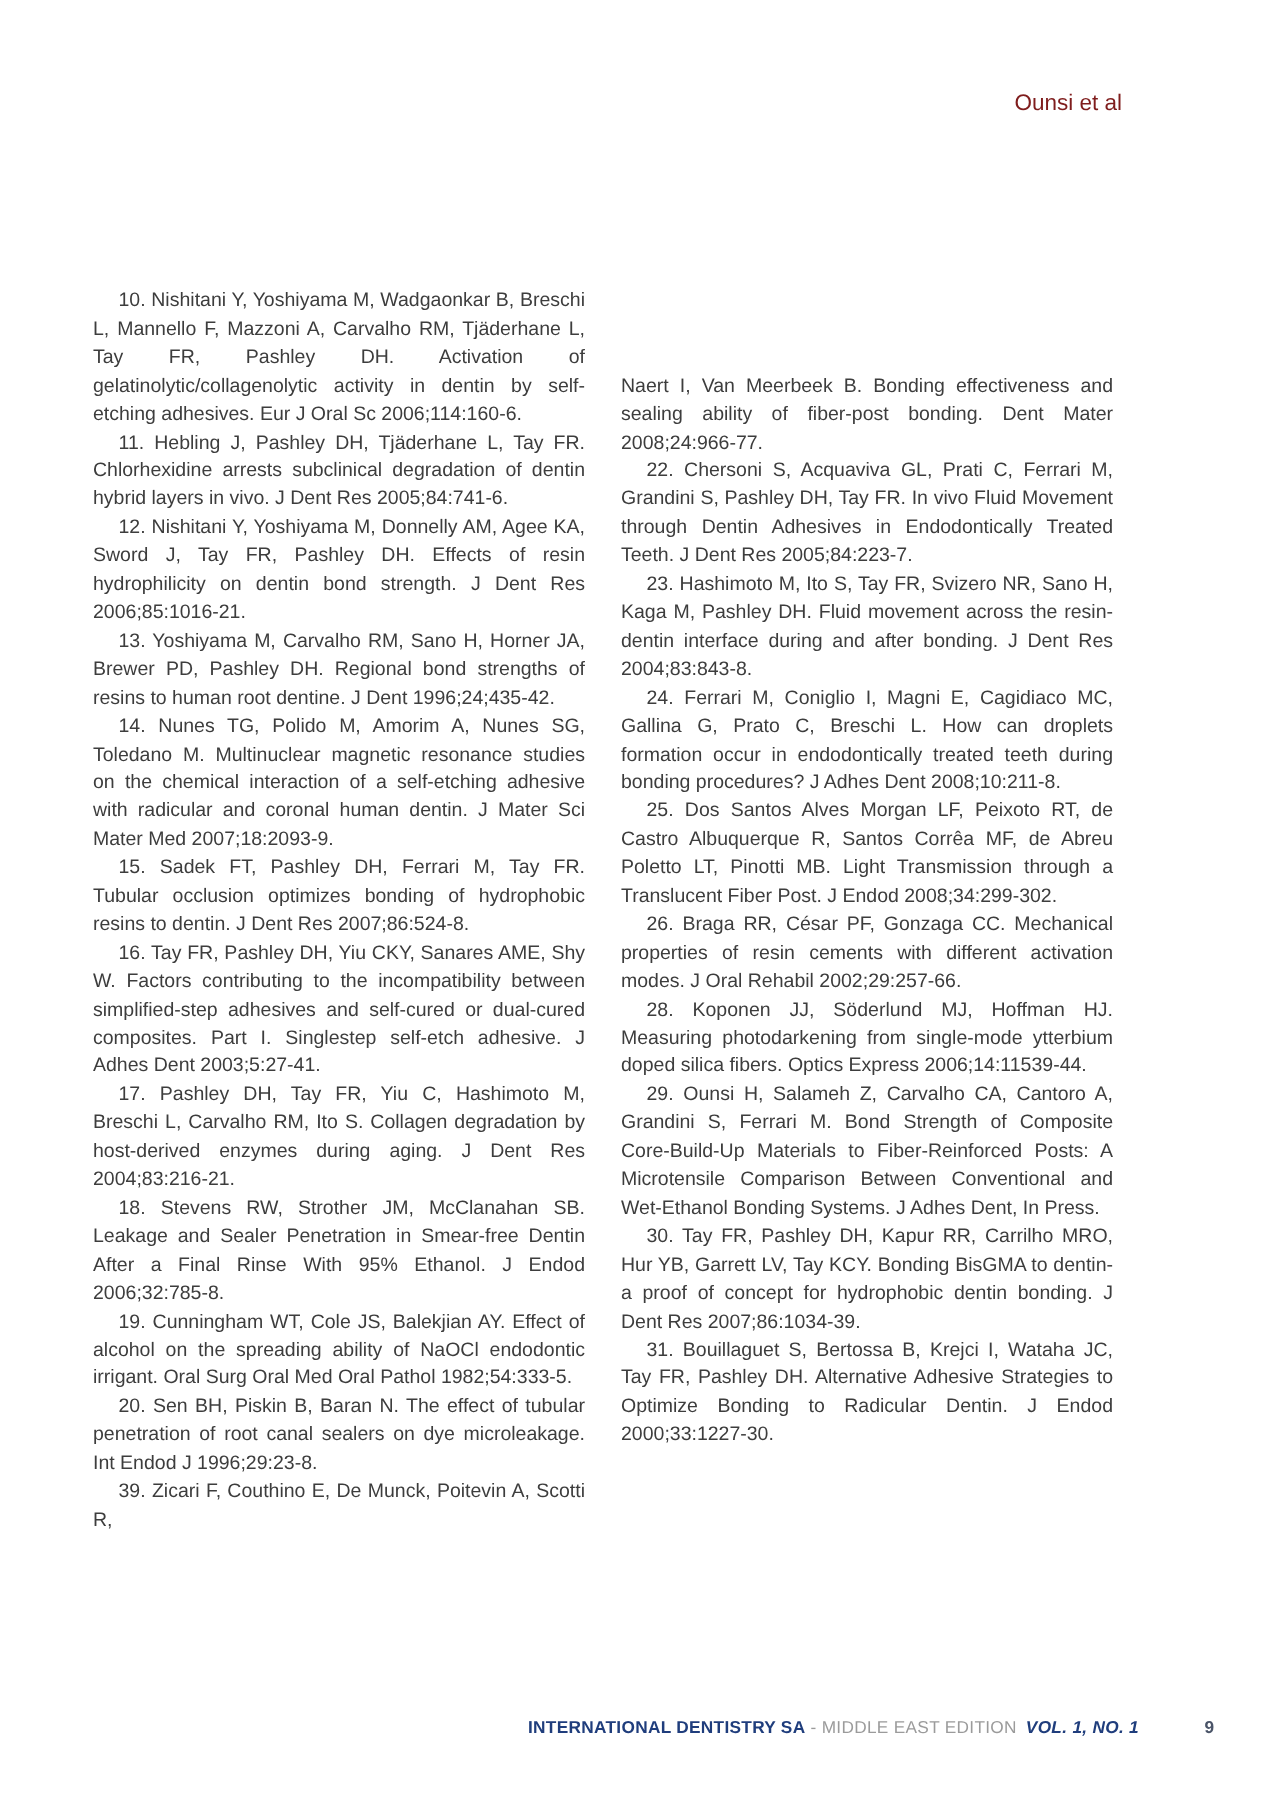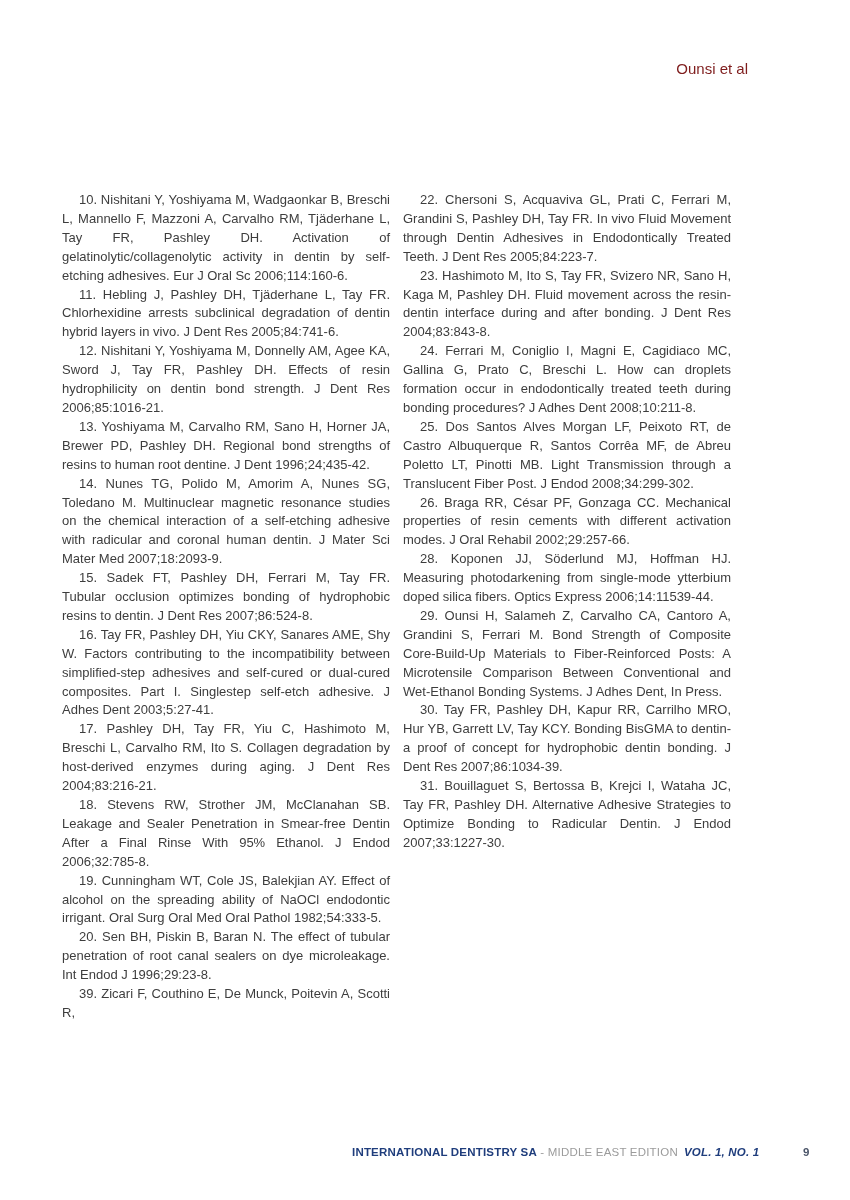--- a/index.html
+++ b/index.html
@@ -22,24 +22,25 @@
     text-align: right;
     font-size: 15px;
     color: #7f1d1d;
   }
   .refs-wrap {
     position: absolute;
     left: 62px;
     top: 191px;
     width: 684px;
     display: flex;
-    gap: 13px;
+    gap: 24px;
     color: #3d3d3d;
     font-size: 13px;
     line-height: 18.9px;
+    align-items: center;
   }
   .col {
     width: 328px;
     text-align: justify;
   }
   p.ref {
     margin: 0;
     padding: 0;
     text-indent: 17px;
   }
@@ -90,29 +91,30 @@
       <p class="ref">14. Nunes TG, Polido M, Amorim A, Nunes SG, Toledano M. Multinuclear magnetic resonance studies on the chemical interaction of a self-etching adhesive with radicular and coronal human dentin. J Mater Sci Mater Med 2007;18:2093-9.</p>
       <p class="ref">15. Sadek FT, Pashley DH, Ferrari M, Tay FR. Tubular occlusion optimizes bonding of hydrophobic resins to dentin. J Dent Res 2007;86:524-8.</p>
       <p class="ref">16. Tay FR, Pashley DH, Yiu CKY, Sanares AME, Shy W. Factors contributing to the incompatibility between simplified-step adhesives and self-cured or dual-cured composites. Part I. Singlestep self-etch adhesive. J Adhes Dent 2003;5:27-41.</p>
       <p class="ref">17. Pashley DH, Tay FR, Yiu C, Hashimoto M, Breschi L, Carvalho RM, Ito S. Collagen degradation by host-derived enzymes during aging. J Dent Res 2004;83:216-21.</p>
       <p class="ref">18. Stevens RW, Strother JM, McClanahan SB. Leakage and Sealer Penetration in Smear-free Dentin After a Final Rinse With 95% Ethanol. J Endod 2006;32:785-8.</p>
       <p class="ref">19. Cunningham WT, Cole JS, Balekjian AY. Effect of alcohol on the spreading ability of NaOCl endodontic irrigant. Oral Surg Oral Med Oral Pathol 1982;54:333-5.</p>
       <p class="ref">20. Sen BH, Piskin B, Baran N. The effect of tubular penetration of root canal sealers on dye microleakage. Int Endod J 1996;29:23-8.</p>
       <p class="ref split-end">39. Zicari F, Couthino E, De Munck, Poitevin A, Scotti R,</p>
     </div>
   <div class="col">
+      <p class="ref cont">Naert I, Van Meerbeek B. Bonding effectiveness and sealing ability of fiber-post bonding. Dent Mater 2008;24:966-77.</p>
       <p class="ref">22. Chersoni S, Acquaviva GL, Prati C, Ferrari M, Grandini S, Pashley DH, Tay FR. In vivo Fluid Movement through Dentin Adhesives in Endodontically Treated Teeth. J Dent Res 2005;84:223-7.</p>
       <p class="ref">23. Hashimoto M, Ito S, Tay FR, Svizero NR, Sano H, Kaga M, Pashley DH. Fluid movement across the resin-dentin interface during and after bonding. J Dent Res 2004;83:843-8.</p>
       <p class="ref">24. Ferrari M, Coniglio I, Magni E, Cagidiaco MC, Gallina G, Prato C, Breschi L. How can droplets formation occur in endodontically treated teeth during bonding procedures? J Adhes Dent 2008;10:211-8.</p>
       <p class="ref">25. Dos Santos Alves Morgan LF, Peixoto RT, de Castro Albuquerque R, Santos Corrêa MF, de Abreu Poletto LT, Pinotti MB. Light Transmission through a Translucent Fiber Post. J Endod 2008;34:299-302.</p>
       <p class="ref">26. Braga RR, César PF, Gonzaga CC. Mechanical properties of resin cements with different activation modes. J Oral Rehabil 2002;29:257-66.</p>
       <p class="ref">28. Koponen JJ, Söderlund MJ, Hoffman HJ. Measuring photodarkening from single-mode ytterbium doped silica fibers. Optics Express 2006;14:11539-44.</p>
       <p class="ref">29. Ounsi H, Salameh Z, Carvalho CA, Cantoro A, Grandini S, Ferrari M. Bond Strength of Composite Core-Build-Up Materials to Fiber-Reinforced Posts: A Microtensile Comparison Between Conventional and Wet-Ethanol Bonding Systems. J Adhes Dent, In Press.</p>
       <p class="ref">30. Tay FR, Pashley DH, Kapur RR, Carrilho MRO, Hur YB, Garrett LV, Tay KCY. Bonding BisGMA to dentin-a proof of concept for hydrophobic dentin bonding. J Dent Res 2007;86:1034-39.</p>
-      <p class="ref">31. Bouillaguet S, Bertossa B, Krejci I, Wataha JC, Tay FR, Pashley DH. Alternative Adhesive Strategies to Optimize Bonding to Radicular Dentin. J Endod 2007;33:1227-30.</p>
+      <p class="ref">31. Bouillaguet S, Bertossa B, Krejci I, Wataha JC, Tay FR, Pashley DH. Alternative Adhesive Strategies to Optimize Bonding to Radicular Dentin. J Endod 2000;33:1227-30.</p>
     </div>
 </div>
 
 <div class="footer-line">
   <span class="journal">INTERNATIONAL DENTISTRY SA</span><span class="sep"> - </span><span class="edition">MIDDLE EAST EDITION</span><span class="vol">VOL. 1, NO. 1</span>
 </div>
 
 <div class="pageno">9</div>
 
 </body></html>

